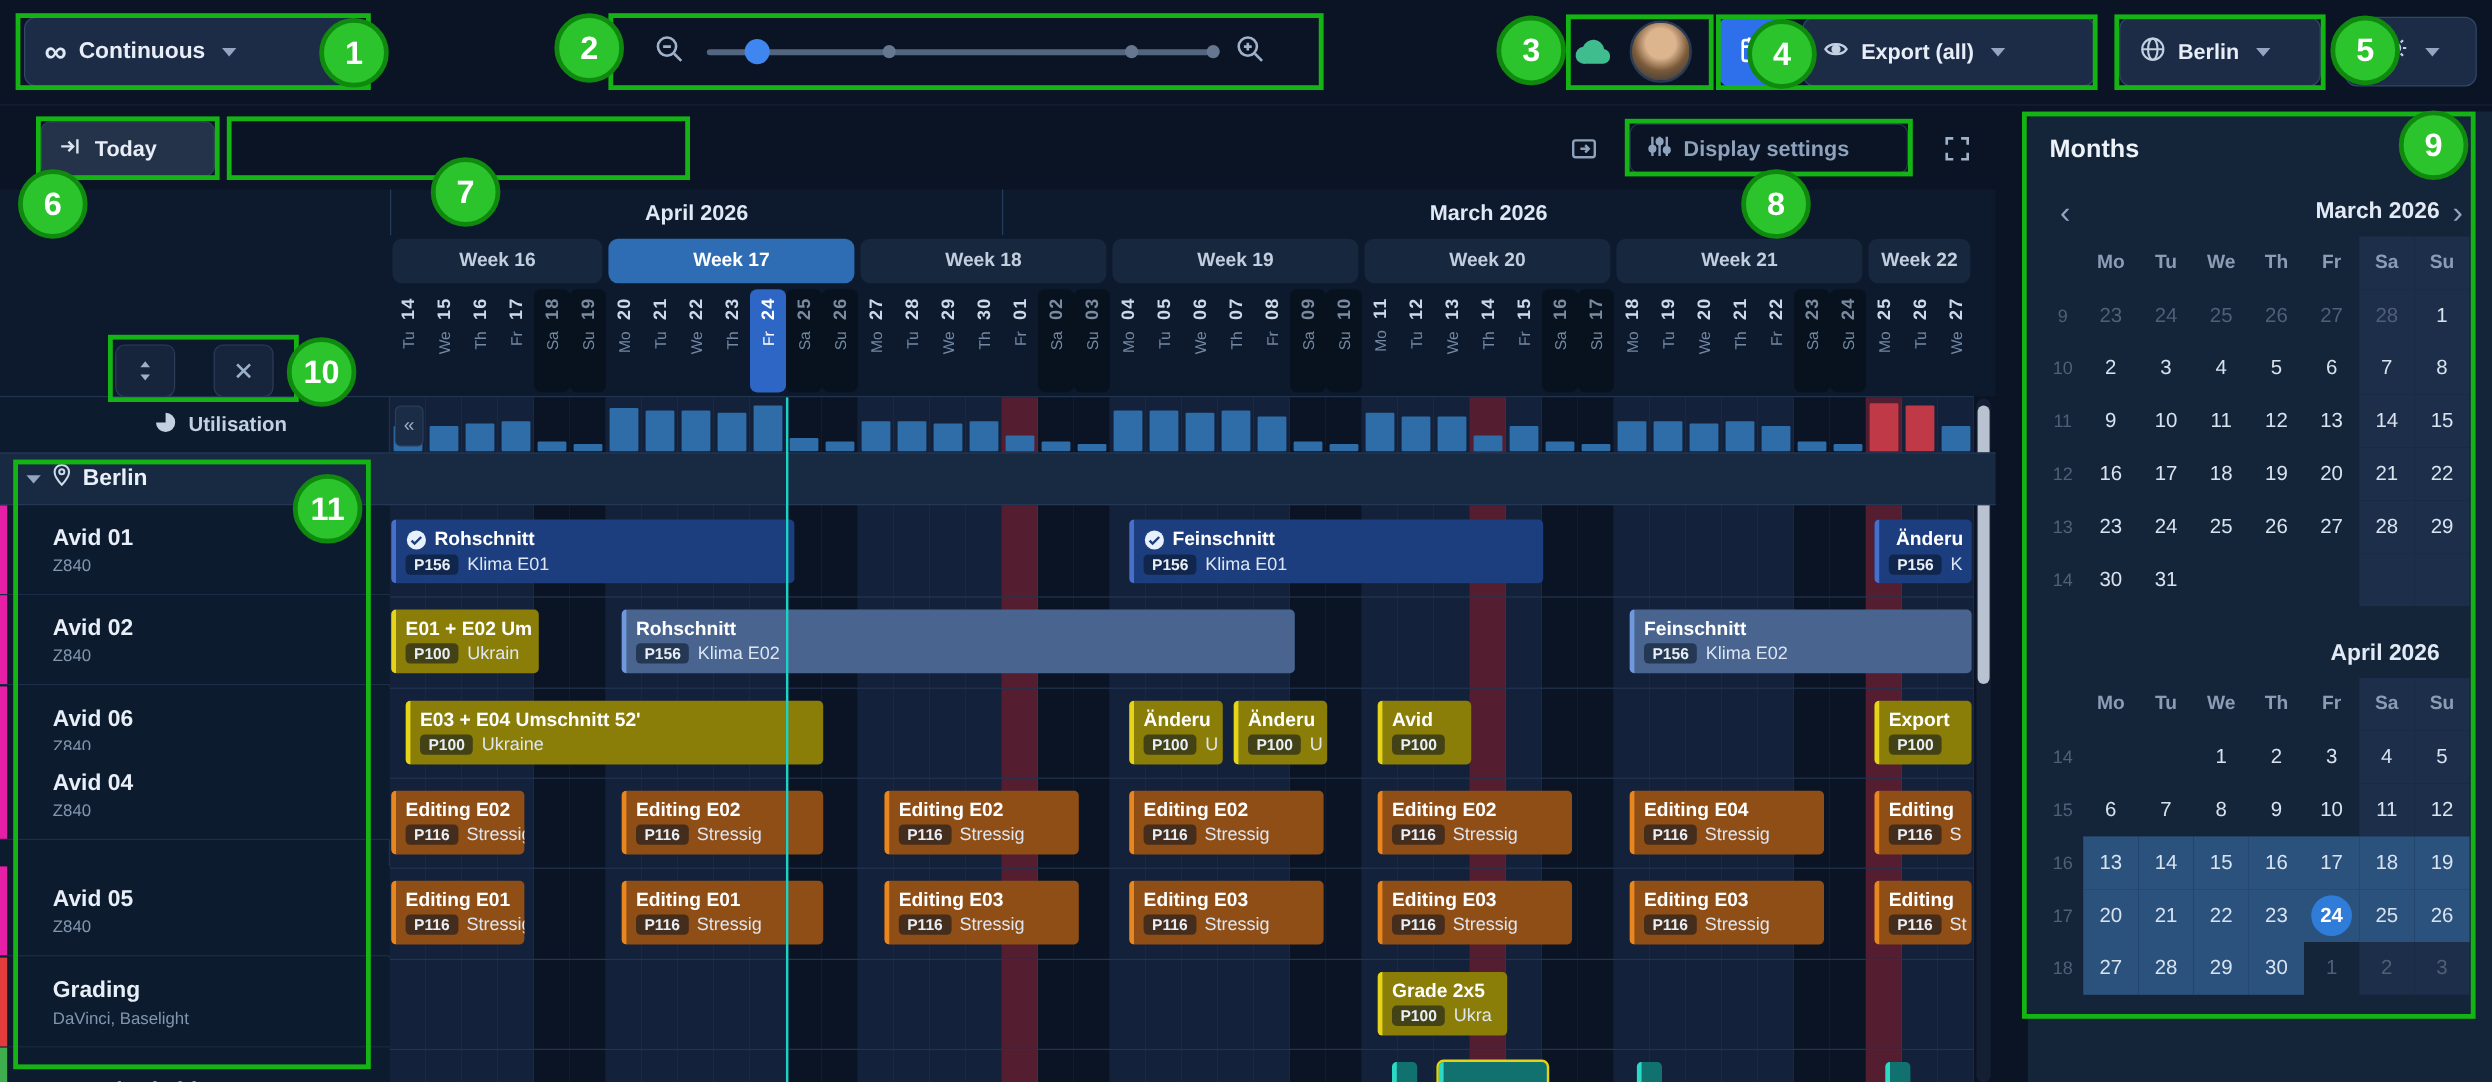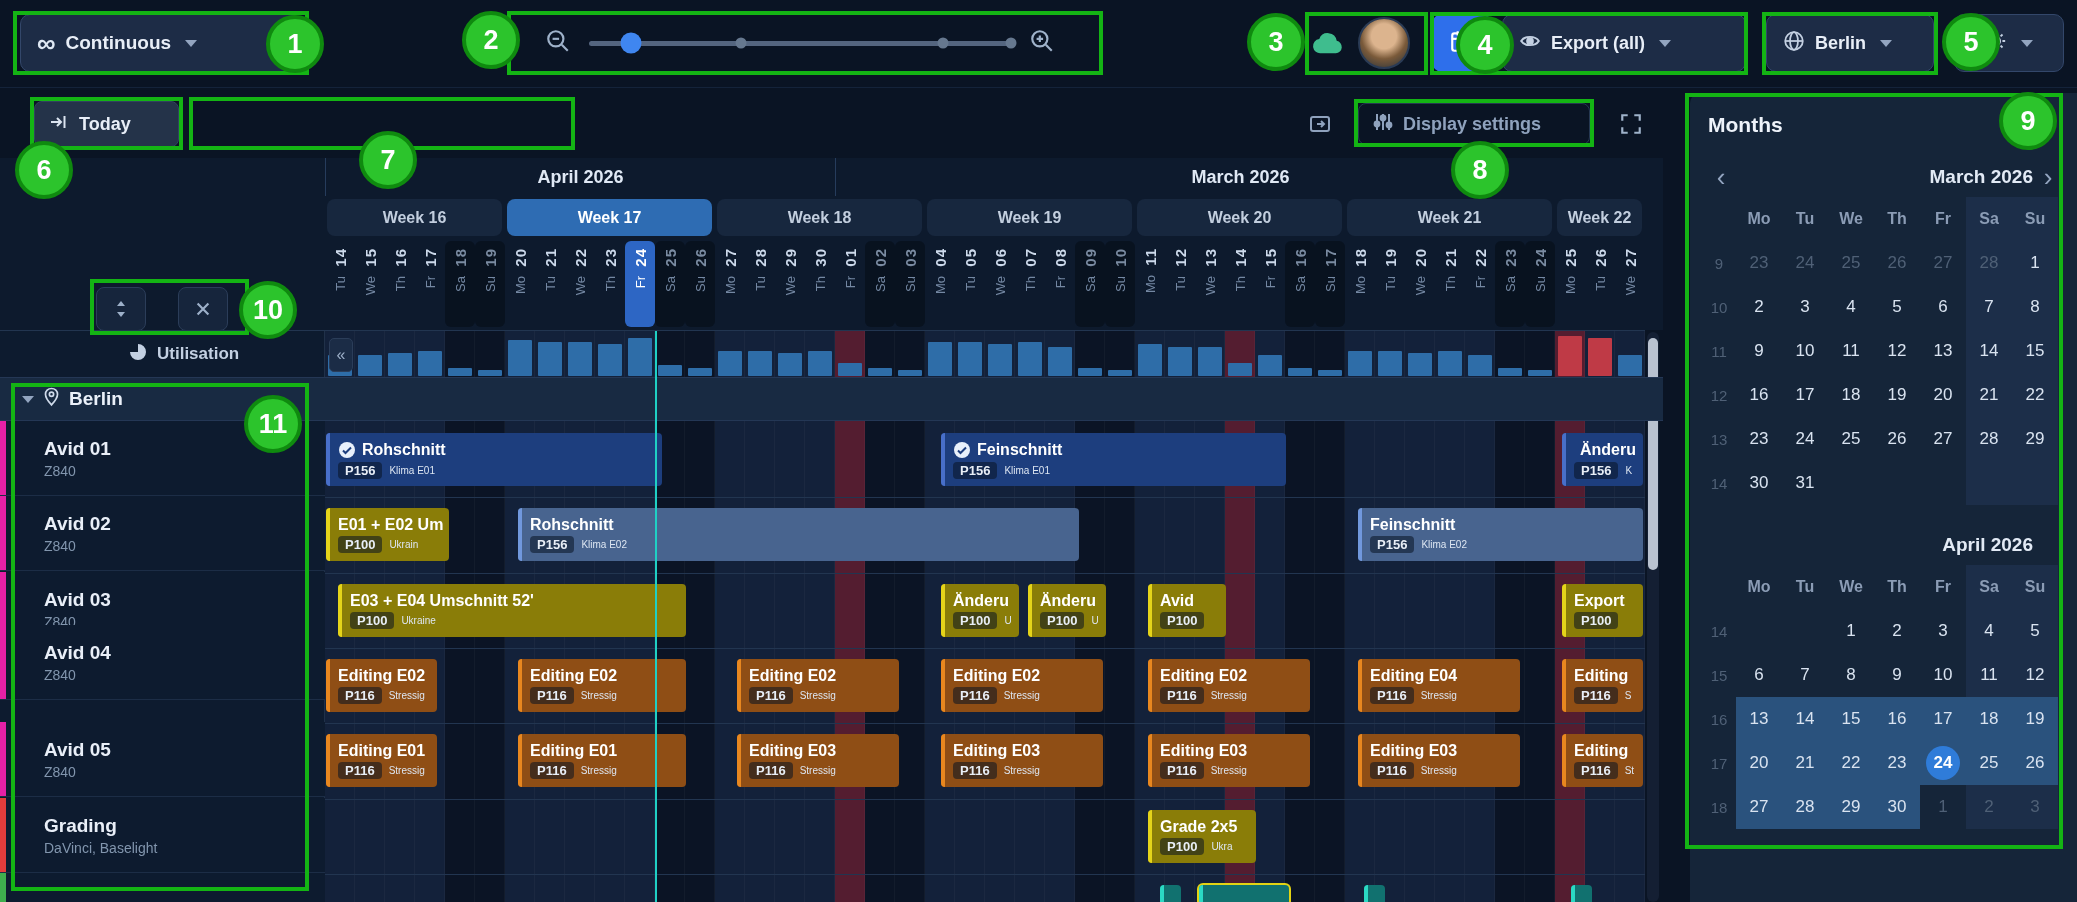--- a/index.html
+++ b/index.html
@@ -55,21 +55,21 @@
   .rowline{position:absolute;left:0;right:0;height:1px;background:#223550}
   .ubar{position:absolute;border-radius:1px}
   .tline{position:absolute;top:0;bottom:0;width:2px;z-index:30}
   .bar{position:absolute;height:53px;border-radius:4px;overflow:hidden;display:flex;flex-direction:column;justify-content:center;
        gap:3px;padding:0 8px 0 12px;box-sizing:border-box;z-index:10;cursor:pointer}
   .bar.outline{box-shadow:0 0 0 2px #e3d313}
   .bar-edge{position:absolute;left:0;top:0;bottom:0;width:4px}
   .bar .t1{display:flex;align-items:center;gap:6px;font-size:16px;font-weight:700;color:#fff;white-space:nowrap;line-height:1.1}
   .bar .t2{display:flex;align-items:center;gap:7px;white-space:nowrap}
   .badge{background:rgba(8,18,34,.55);border-radius:4px;padding:1px 7px;font-size:13px;font-weight:700;color:#e8eef6}
-  .proj{font-size:10px;color:#dde6f2}
+  .proj{font-size:15px;color:#dde6f2}
   
   .lp-bg{position:absolute;left:0;top:330px;width:325px;height:572px;background:#0d1b2f;border-right:1px solid #203149;box-sizing:border-box}
   .util-row{position:absolute;left:0;top:330px;width:325px;height:47px;display:flex;align-items:center;gap:9px;
             padding-left:128px;box-sizing:border-box;color:#c3d0e2;font-size:17px;font-weight:600;border-top:1px solid #223550}
   .group-band{position:absolute;left:0;top:377px;width:1663px;height:44px;background:#182a42;border-top:1px solid #243755;
               border-bottom:1px solid #243755;display:flex;align-items:center;gap:9px;padding-left:22px;box-sizing:border-box;
               font-size:19px;font-weight:700;color:#eaf0f9;z-index:5}
   .res-row{position:absolute;left:0;width:325px;height:75px;background:#0d1b2f;border-bottom:1px solid #1c2d46;
            box-sizing:border-box;display:flex;flex-direction:column;justify-content:center;padding-left:44px}
   .res-stripe{position:absolute;left:0;top:0;bottom:0;width:6px}
@@ -654,21 +654,21 @@
         <span class="res-name">Avid 01</span>
         <span class="res-sub">Z840</span>
       </div>
       <div class="res-row" style="top: 496px;">
         <span class="res-stripe" style="background:#e620a6"></span>
         <span class="res-name">Avid 02</span>
         <span class="res-sub">Z840</span>
       </div>
       <div class="res-row" style="top: 572px;">
         <span class="res-stripe" style="background:#e620a6"></span>
-        <span class="res-name">Avid 03</span>
+        <span class="res-name">Avid 06</span>
         <span class="res-sub">Z840</span>
       </div>
       <div class="res-row" style="top: 625px;">
         <span class="res-stripe" style="background:#e620a6"></span>
         <span class="res-name">Avid 04</span>
         <span class="res-sub">Z840</span>
       </div>
       <div class="res-row" style="top: 722px;">
         <span class="res-stripe" style="background:#e620a6"></span>
         <span class="res-name">Avid 05</span>

